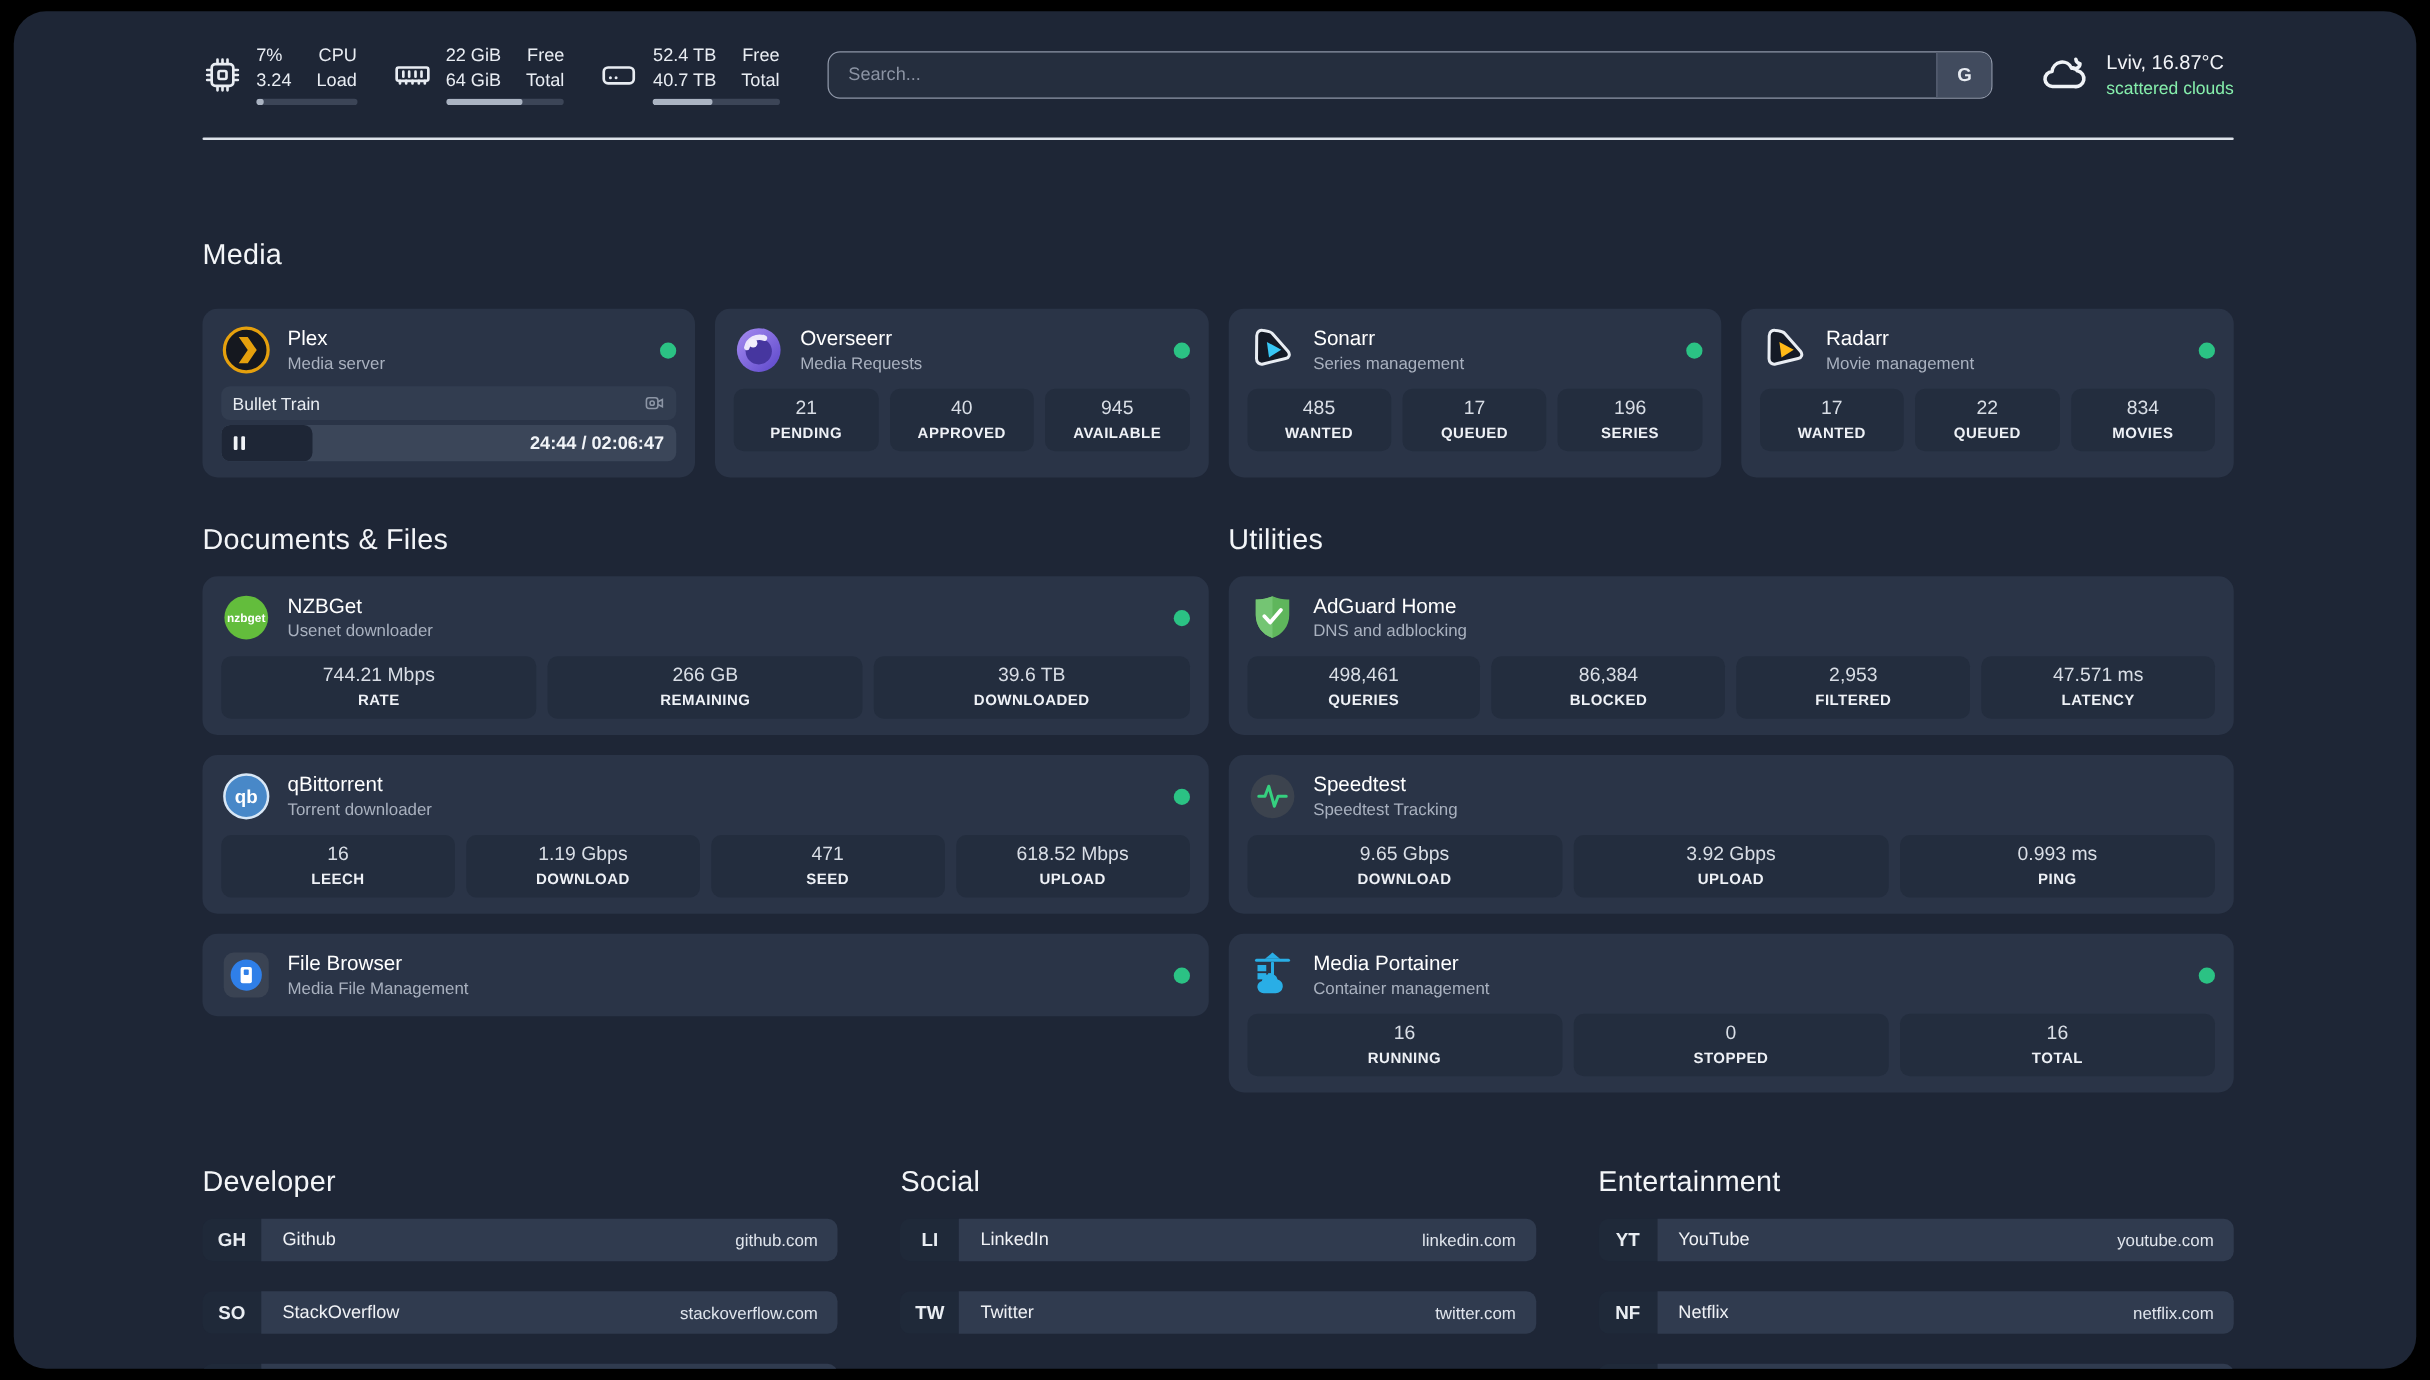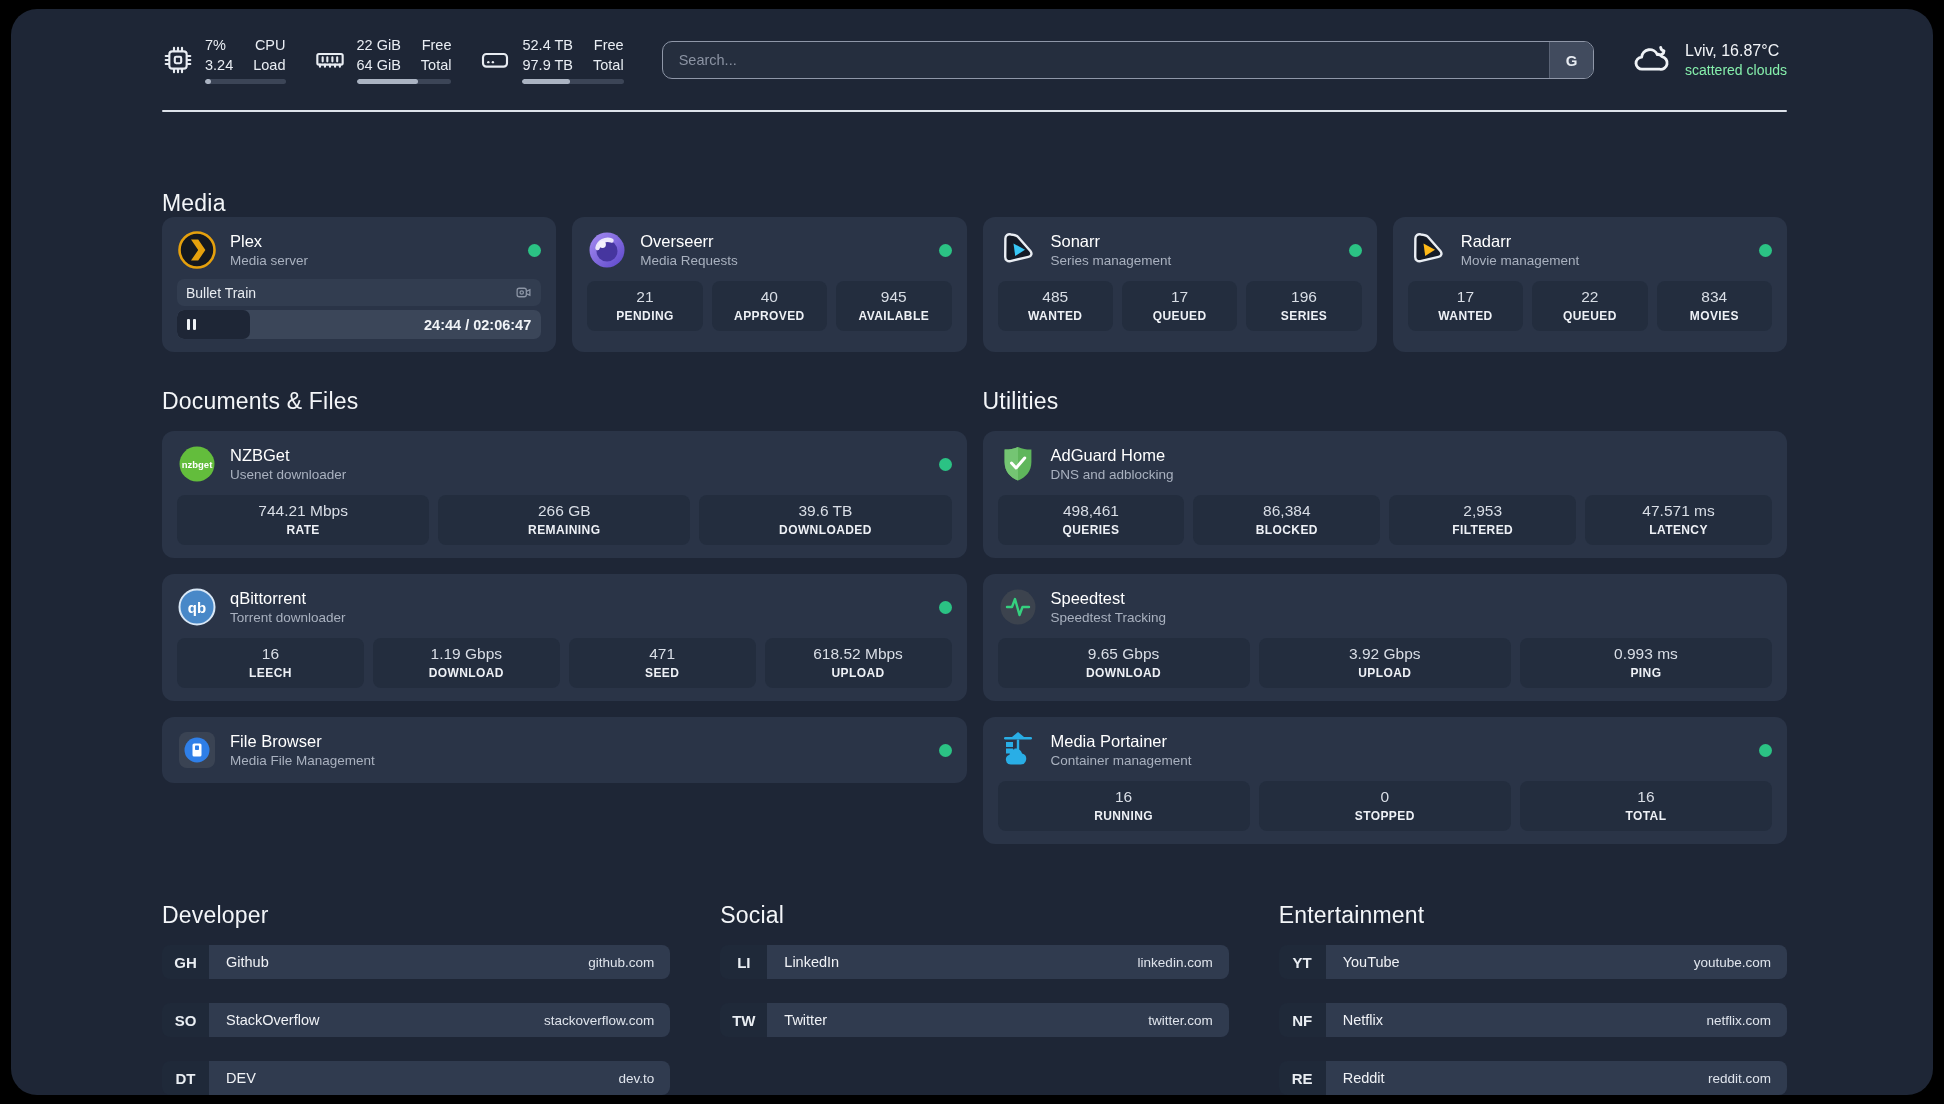--- a/index.html
+++ b/index.html
@@ -38,21 +38,21 @@
     display:flex; align-items:center; justify-content:center; border-left:1px solid #5a6375;
   }
   .weather { display:flex; align-items:center; gap:13px; }
   .weather .icn svg { width:40px; height:40px; display:block; }
   .weather-temp { font-size:16px; color:#f2f4f8; font-weight:500; }
   .weather-cond { font-size:14px; color:#86efac; margin-top:2px; }
   .divider { margin-top:26px; height:2px; background:#dde2ea; border-radius:1px; }
   
   h2.section-title { margin:0; font-size:23px; font-weight:500; color:#f3f5f8; letter-spacing:.2px; }
   .section-media { margin-top:78px; }
-  .media-grid { margin-top:0; display:grid; grid-template-columns:repeat(4,1fr); gap:16px; }
+  .media-grid { margin-top:30px; display:grid; grid-template-columns:repeat(4,1fr); gap:16px; }
   .columns2 { margin-top:36px; display:grid; grid-template-columns:1fr 1fr; gap:16px 16px; align-items:start; }
   .cards-stack { margin-top:16px; display:flex; flex-direction:column; gap:16px; }
   
   .card { background:#2a3447; border-radius:12px; padding:13px 15px 13px 15px; min-height:62px; }
   .card-head { display:flex; align-items:center; }
   .app-icon { width:40px; height:40px; display:block; }
   .app-icon svg { width:40px; height:40px; display:block; }
   .app-meta { margin-left:13px; }
   .app-name { font-size:16.5px; color:#ffffff; font-weight:500; line-height:1.2; }
   .app-desc { font-size:13.5px; color:#a9b1bf; margin-top:2px; }
@@ -145,21 +145,21 @@
             <svg viewBox="0 0 24 24" fill="none" stroke="#e8ecf2" stroke-width="1.6" stroke-linecap="round">
     <rect x="3" y="7.5" width="18" height="9.5" rx="2.6"></rect>
               <circle cx="7" cy="13.6" r="0.9" fill="#e8ecf2" stroke="none"></circle>
     <circle cx="10.4" cy="13.6" r="0.9" fill="#e8ecf2" stroke="none"></circle>
             </svg>
           </span>
     <div class="stat-body">
       <div class="stat-rows">
         <div class="stat-col values">
           <span>52.4 TB</span>
-                <span>97.9 TB</span>
+                <span>40.7 TB</span>
               </div>
         <div class="stat-col labels">
           <span>Free</span>
                 <span>Total</span>
               </div>
       </div>
       <div class="stat-bar">
         <div class="stat-fill" style="width:47%"></div>
             </div>
     </div>

